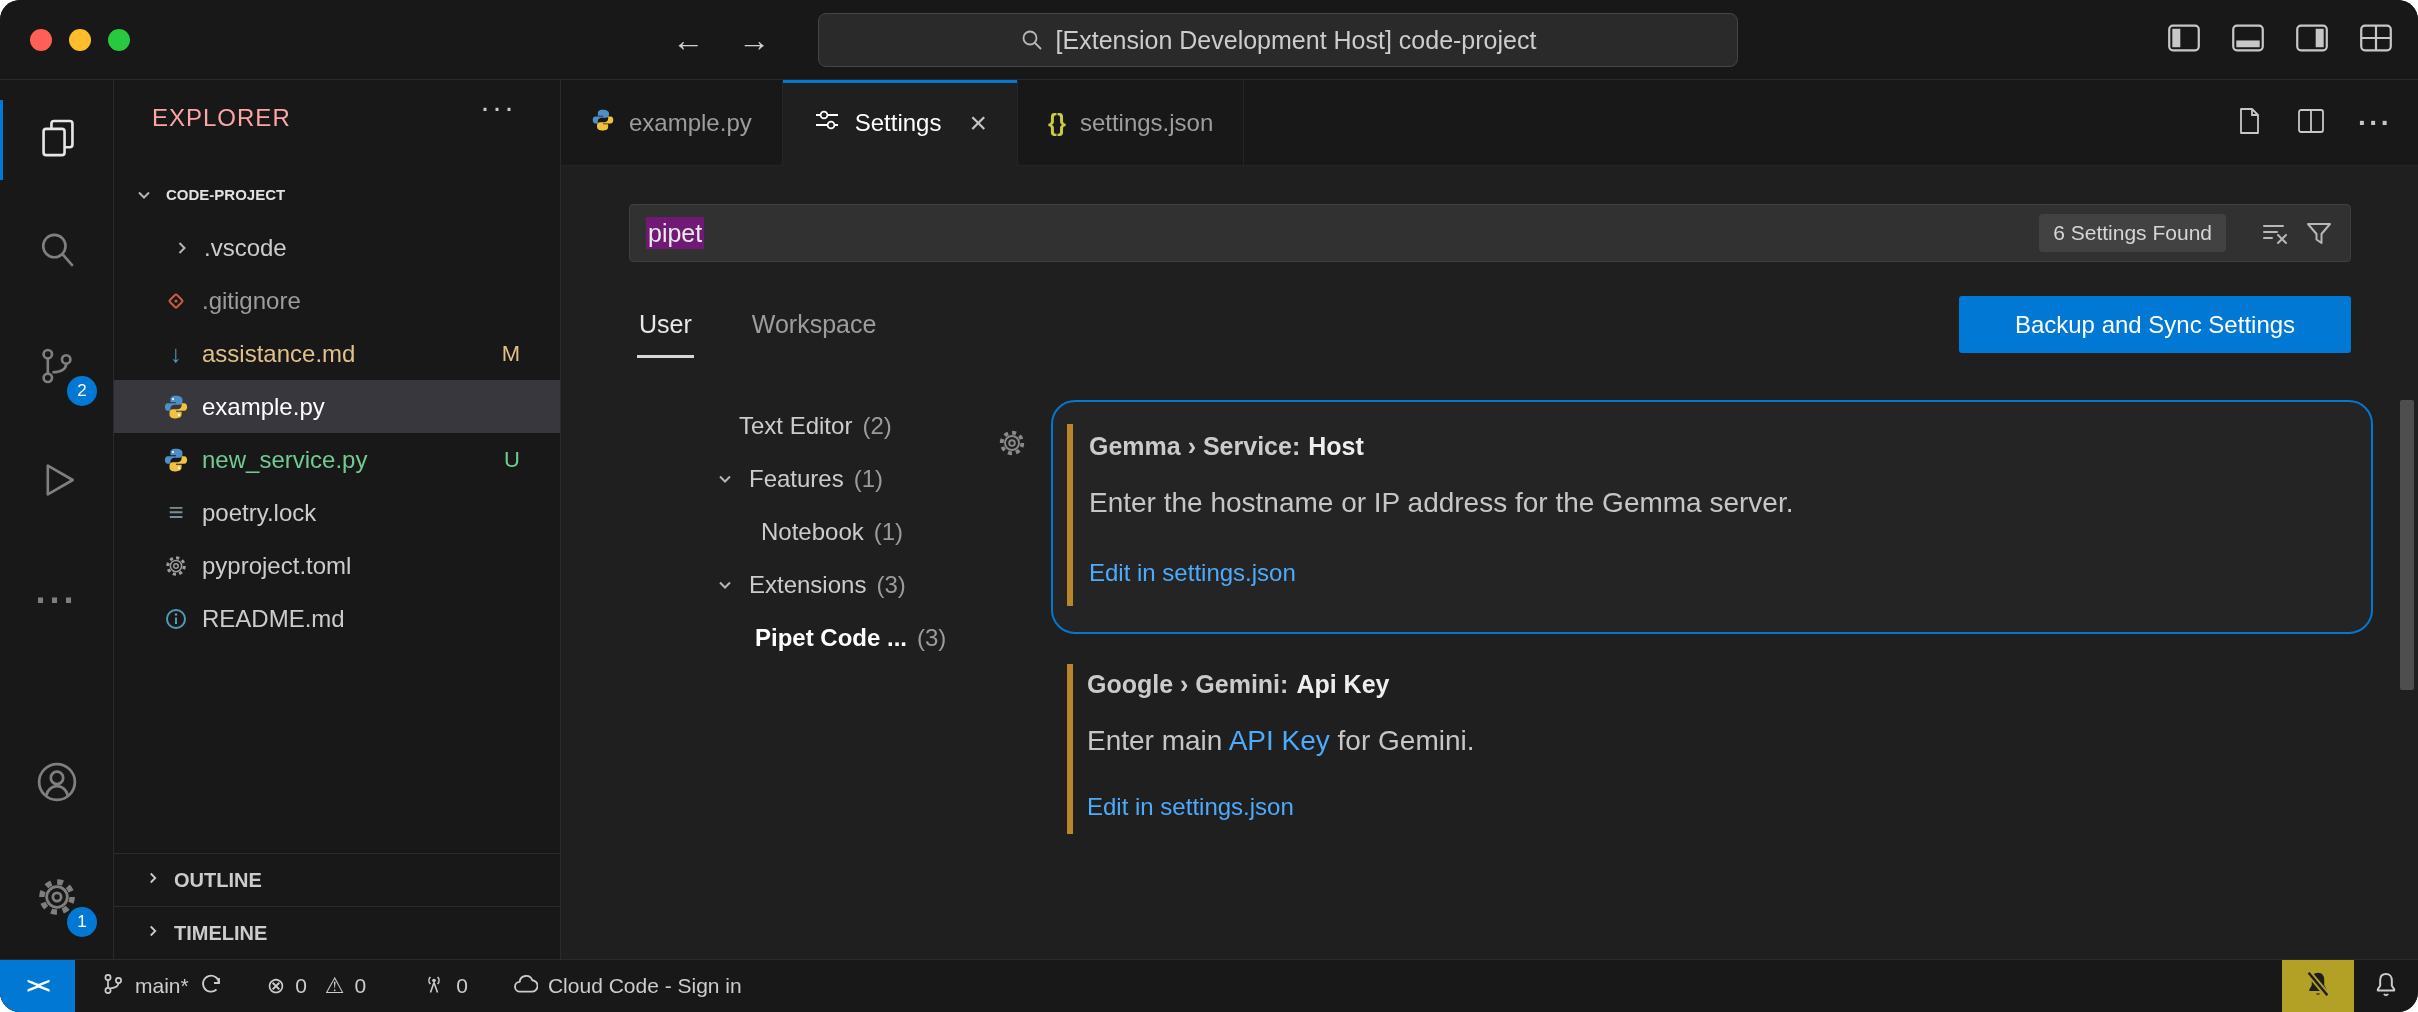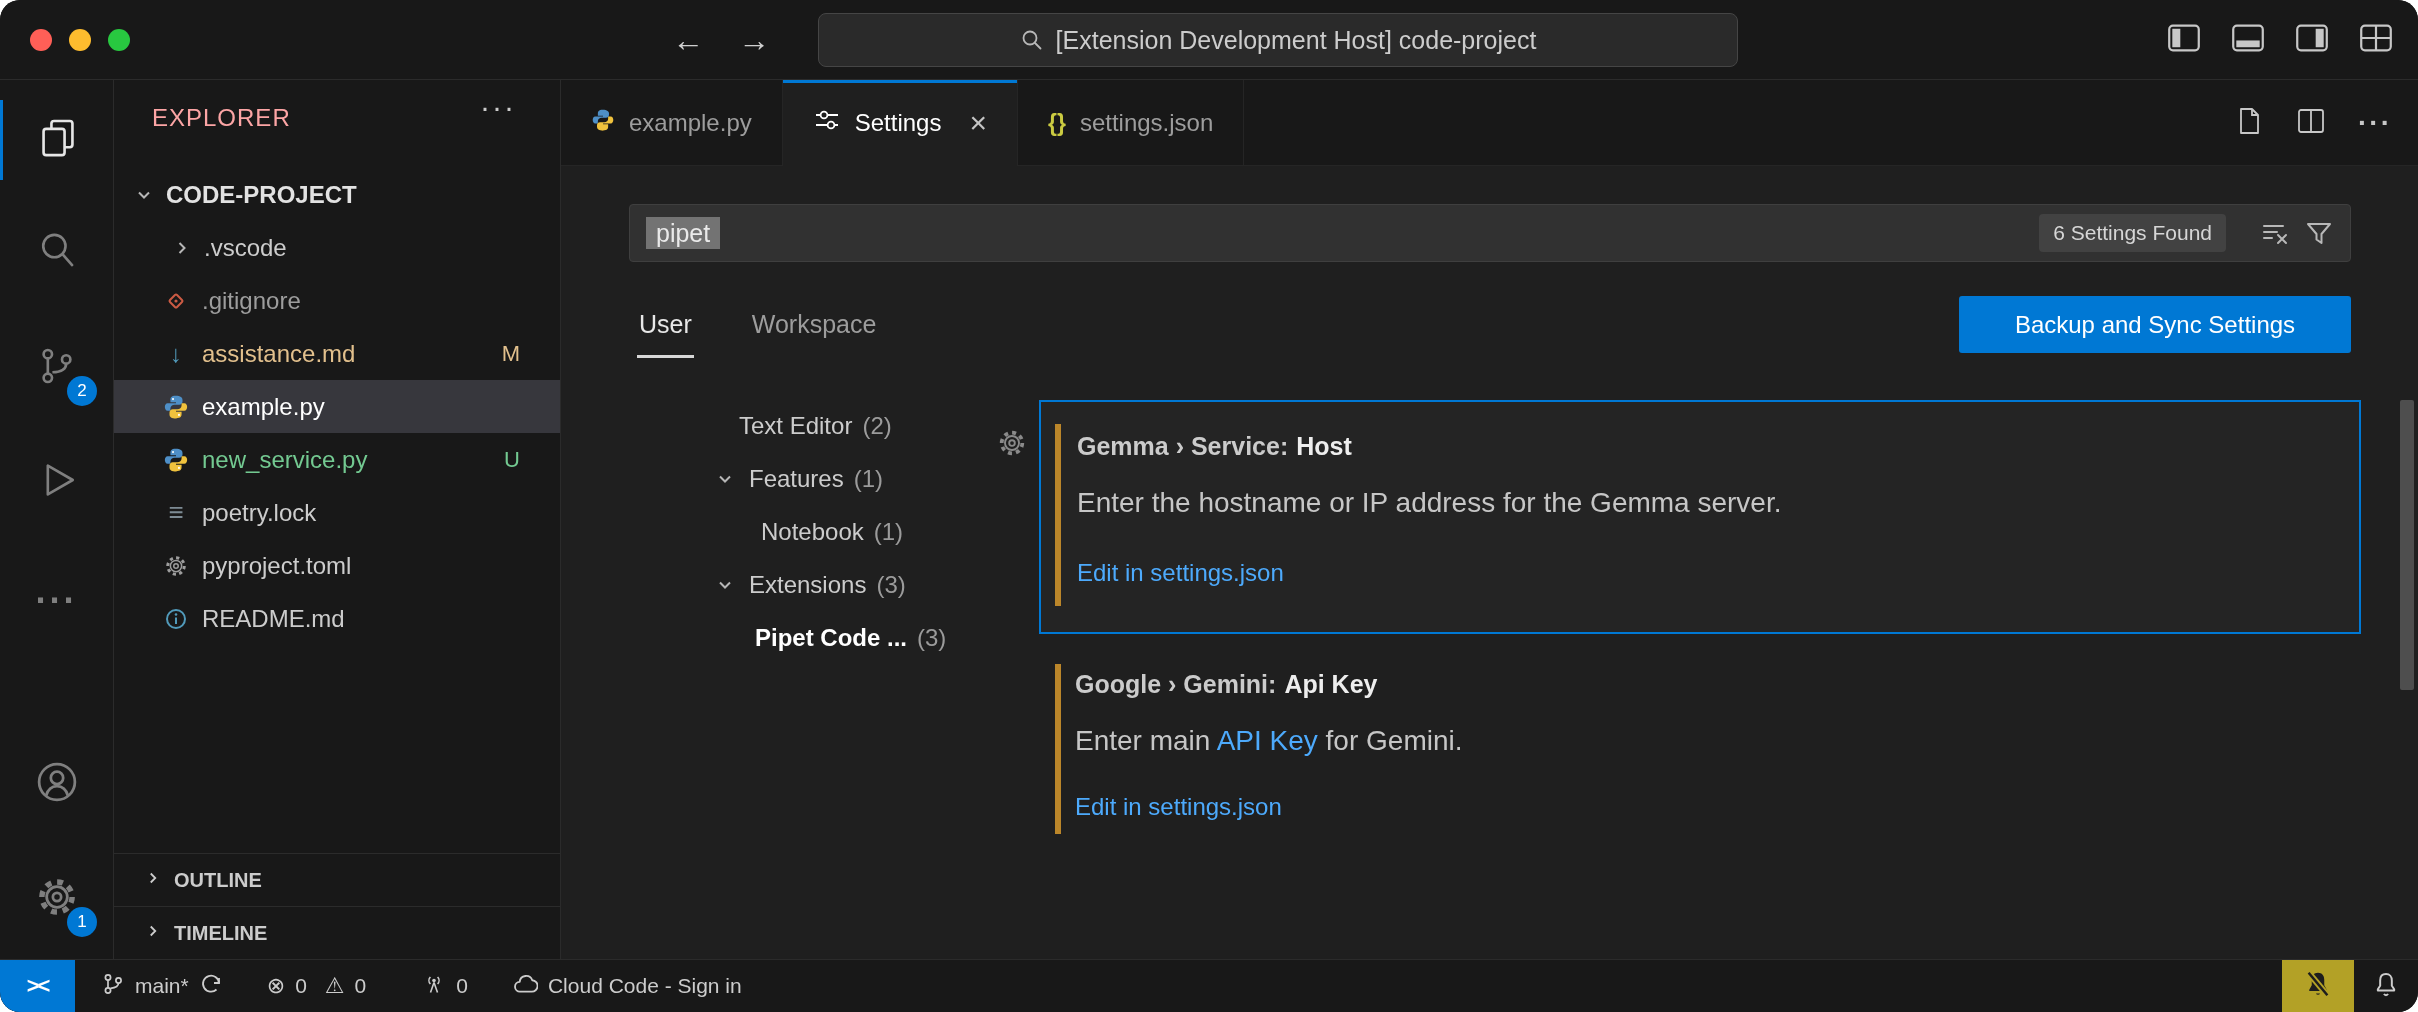--- a/index.html
+++ b/index.html
@@ -25,21 +25,21 @@
   
   .sidebar { position:absolute; left:114px; top:80px; width:447px; bottom:53px; background:#181818; border-right:1px solid #2b2b2b; }
   .sb-header { position:absolute; top:0; left:0; right:0; height:66px; }
   .sb-title { position:absolute; top:24px; left:38px; font-size:24px; color:#fca5a5; letter-spacing:1px; }
   .sb-more { position:absolute; top:10px; right:44px; font-size:30px; color:#cccccc; letter-spacing:2px; }
   .tree { position:absolute; top:88px; left:0; right:0; }
   .trow { height:53px; display:flex; align-items:center; font-size:24px; color:#cccccc; position:relative; }
   .trow.selected { background:#37373d; color:#ffffff; }
   .trow .chev { display:inline-flex; width:20px; margin-right:12px; color:#b6b6b6; }
   .trow .ticon { display:inline-flex; width:28px; justify-content:center; margin-right:12px; }
-  .root { padding-left:20px; font-weight:700; font-size:24px; color:#e2e2e2; }
+  .root { padding-left:20px; font-weight:700; font-size:15px; color:#e2e2e2; }
   .folder { padding-left:58px; }
   .file { padding-left:48px; }
   .dimtxt { color:#9d9d9d; }
   .c-mod { color:#e2c08d; } .c-untracked { color:#73c991; }
   .gitbadge { position:absolute; right:40px; font-size:22px; }
   .md-glyph { color:#519aba; font-weight:700; font-size:24px; }
   .list-glyph { color:#7d8b94; font-size:26px; }
   .sb-section { position:absolute; left:0; right:0; height:53px; border-top:1px solid #2b2b2b; display:flex; align-items:center; padding-left:30px; gap:12px; font-size:20px; font-weight:700; color:#cccccc; }
   .sb-outline { bottom:53px; } .sb-timeline { bottom:0; }
 
@@ -49,35 +49,35 @@
   .tab.active { background:#1f1f1f; color:#ffffff; }
   .tab.active::before { content:""; position:absolute; top:0; left:0; right:0; height:3px; background:#0078d4; }
   .tab .close { margin-left:14px; font-size:30px; color:#c5c5c5; }
   .json-glyph { color:#cbcb41; font-weight:700; font-size:23px; }
   .tab-actions { position:absolute; right:26px; top:0; height:86px; display:flex; align-items:center; gap:32px; color:#c7c7c7; }
 
   
   .settings { position:absolute; left:561px; top:166px; right:0; bottom:53px; background:#1f1f1f; overflow:hidden; }
   .searchbox { position:absolute; left:68px; top:38px; width:1722px; height:58px; background:#313131; border:1px solid #3f3f3f; border-radius:4px; display:flex; align-items:center; padding:0 16px; }
   .searchtext { font-size:25px; color:#eaeaea; }
-  .searchtext .sel { background:#737373; padding:2px 10px; }
+  .searchtext .sel { background:#701a75; padding:2px 2px; }
   .search-spacer { flex:1; }
   .results-badge { background:#424242; color:#d6d6d6; font-size:21px; padding:7px 14px; border-radius:4px; margin-right:20px; }
   .search-ic { display:inline-flex; margin-left:14px; color:#b8b8b8; }
   .scopes { position:absolute; left:76px; top:120px; display:flex; gap:56px; font-size:25px; }
   .scope { padding:24px 2px 16px 2px; color:#9d9d9d; }
   .scope.active { color:#e7e7e7; border-bottom:3px solid #d7d7d7; }
   .sync-btn { position:absolute; right:67px; top:130px; width:392px; height:57px; background:#0078d4; color:#ffffff; font-size:24px; border:none; border-radius:3px; display:flex; align-items:center; justify-content:center; }
   .toc { position:absolute; left:50px; top:233px; width:430px; }
   .tocrow { height:53px; display:flex; align-items:center; font-size:24px; color:#cccccc; }
   .tocrow .cnt { color:#9b9b9b; margin-left:10px; }
   .tocrow .chev { display:inline-flex; width:22px; margin-right:12px; color:#b6b6b6; }
   .tocrow.sel-toc { font-weight:700; color:#ffffff; }
   .row-gear { position:absolute; left:436px; top:262px; color:#8a8a8a; }
-  .entry { position:absolute; left:478px; width:1322px; }
+  .entry { position:absolute; left:490px; width:1322px;border-radius:24px; }
   .entry1 { top:234px; height:234px; border:2px solid #0078d4; background:rgba(255,255,255,0.025); }
   .entry2 { top:492px; height:182px; }
   .entry3 { top:724px; height:120px; }
   .modbar { position:absolute; left:16px; top:6px; bottom:6px; width:6px; background:#bb862a; }
   .entry1 .modbar { left:14px; top:22px; bottom:26px; }
   .e-content { padding-left:36px; }
   .entry1 .e-content { padding-top:30px; }
   .entry2 .e-content { padding-top:12px; }
   .entry3 .e-content { padding-top:18px; }
   .e-title { font-size:25px; }

